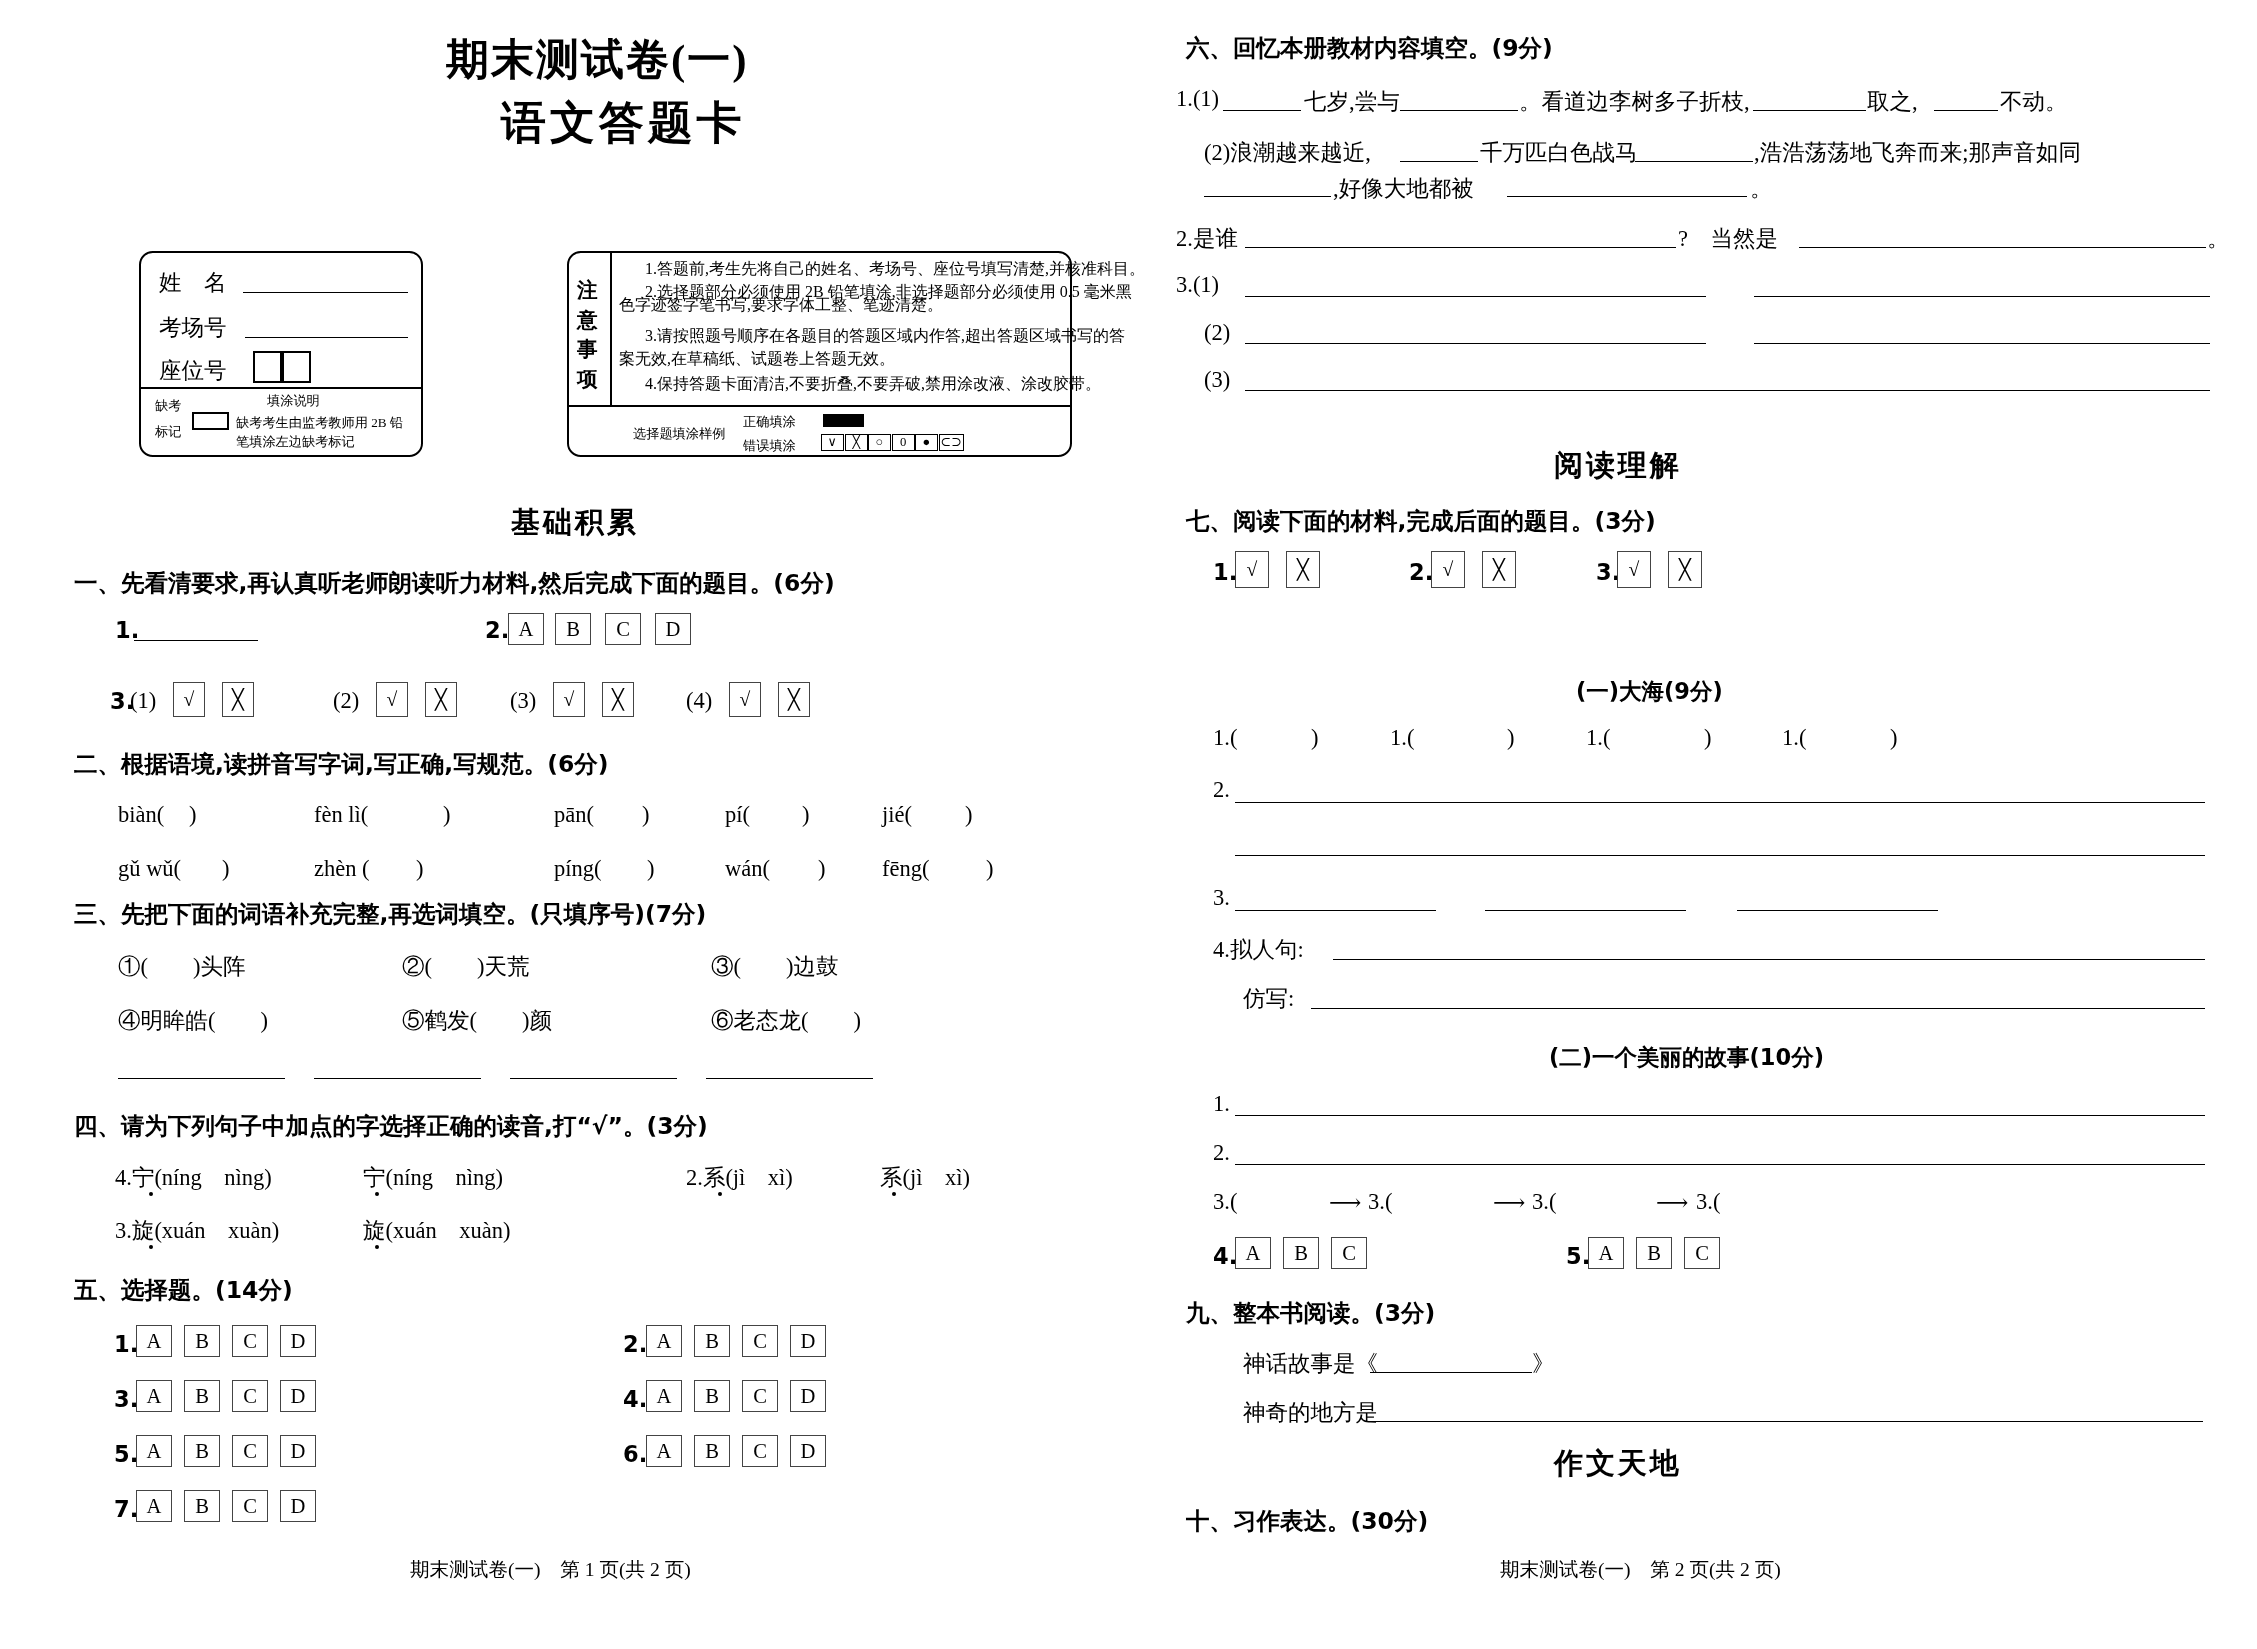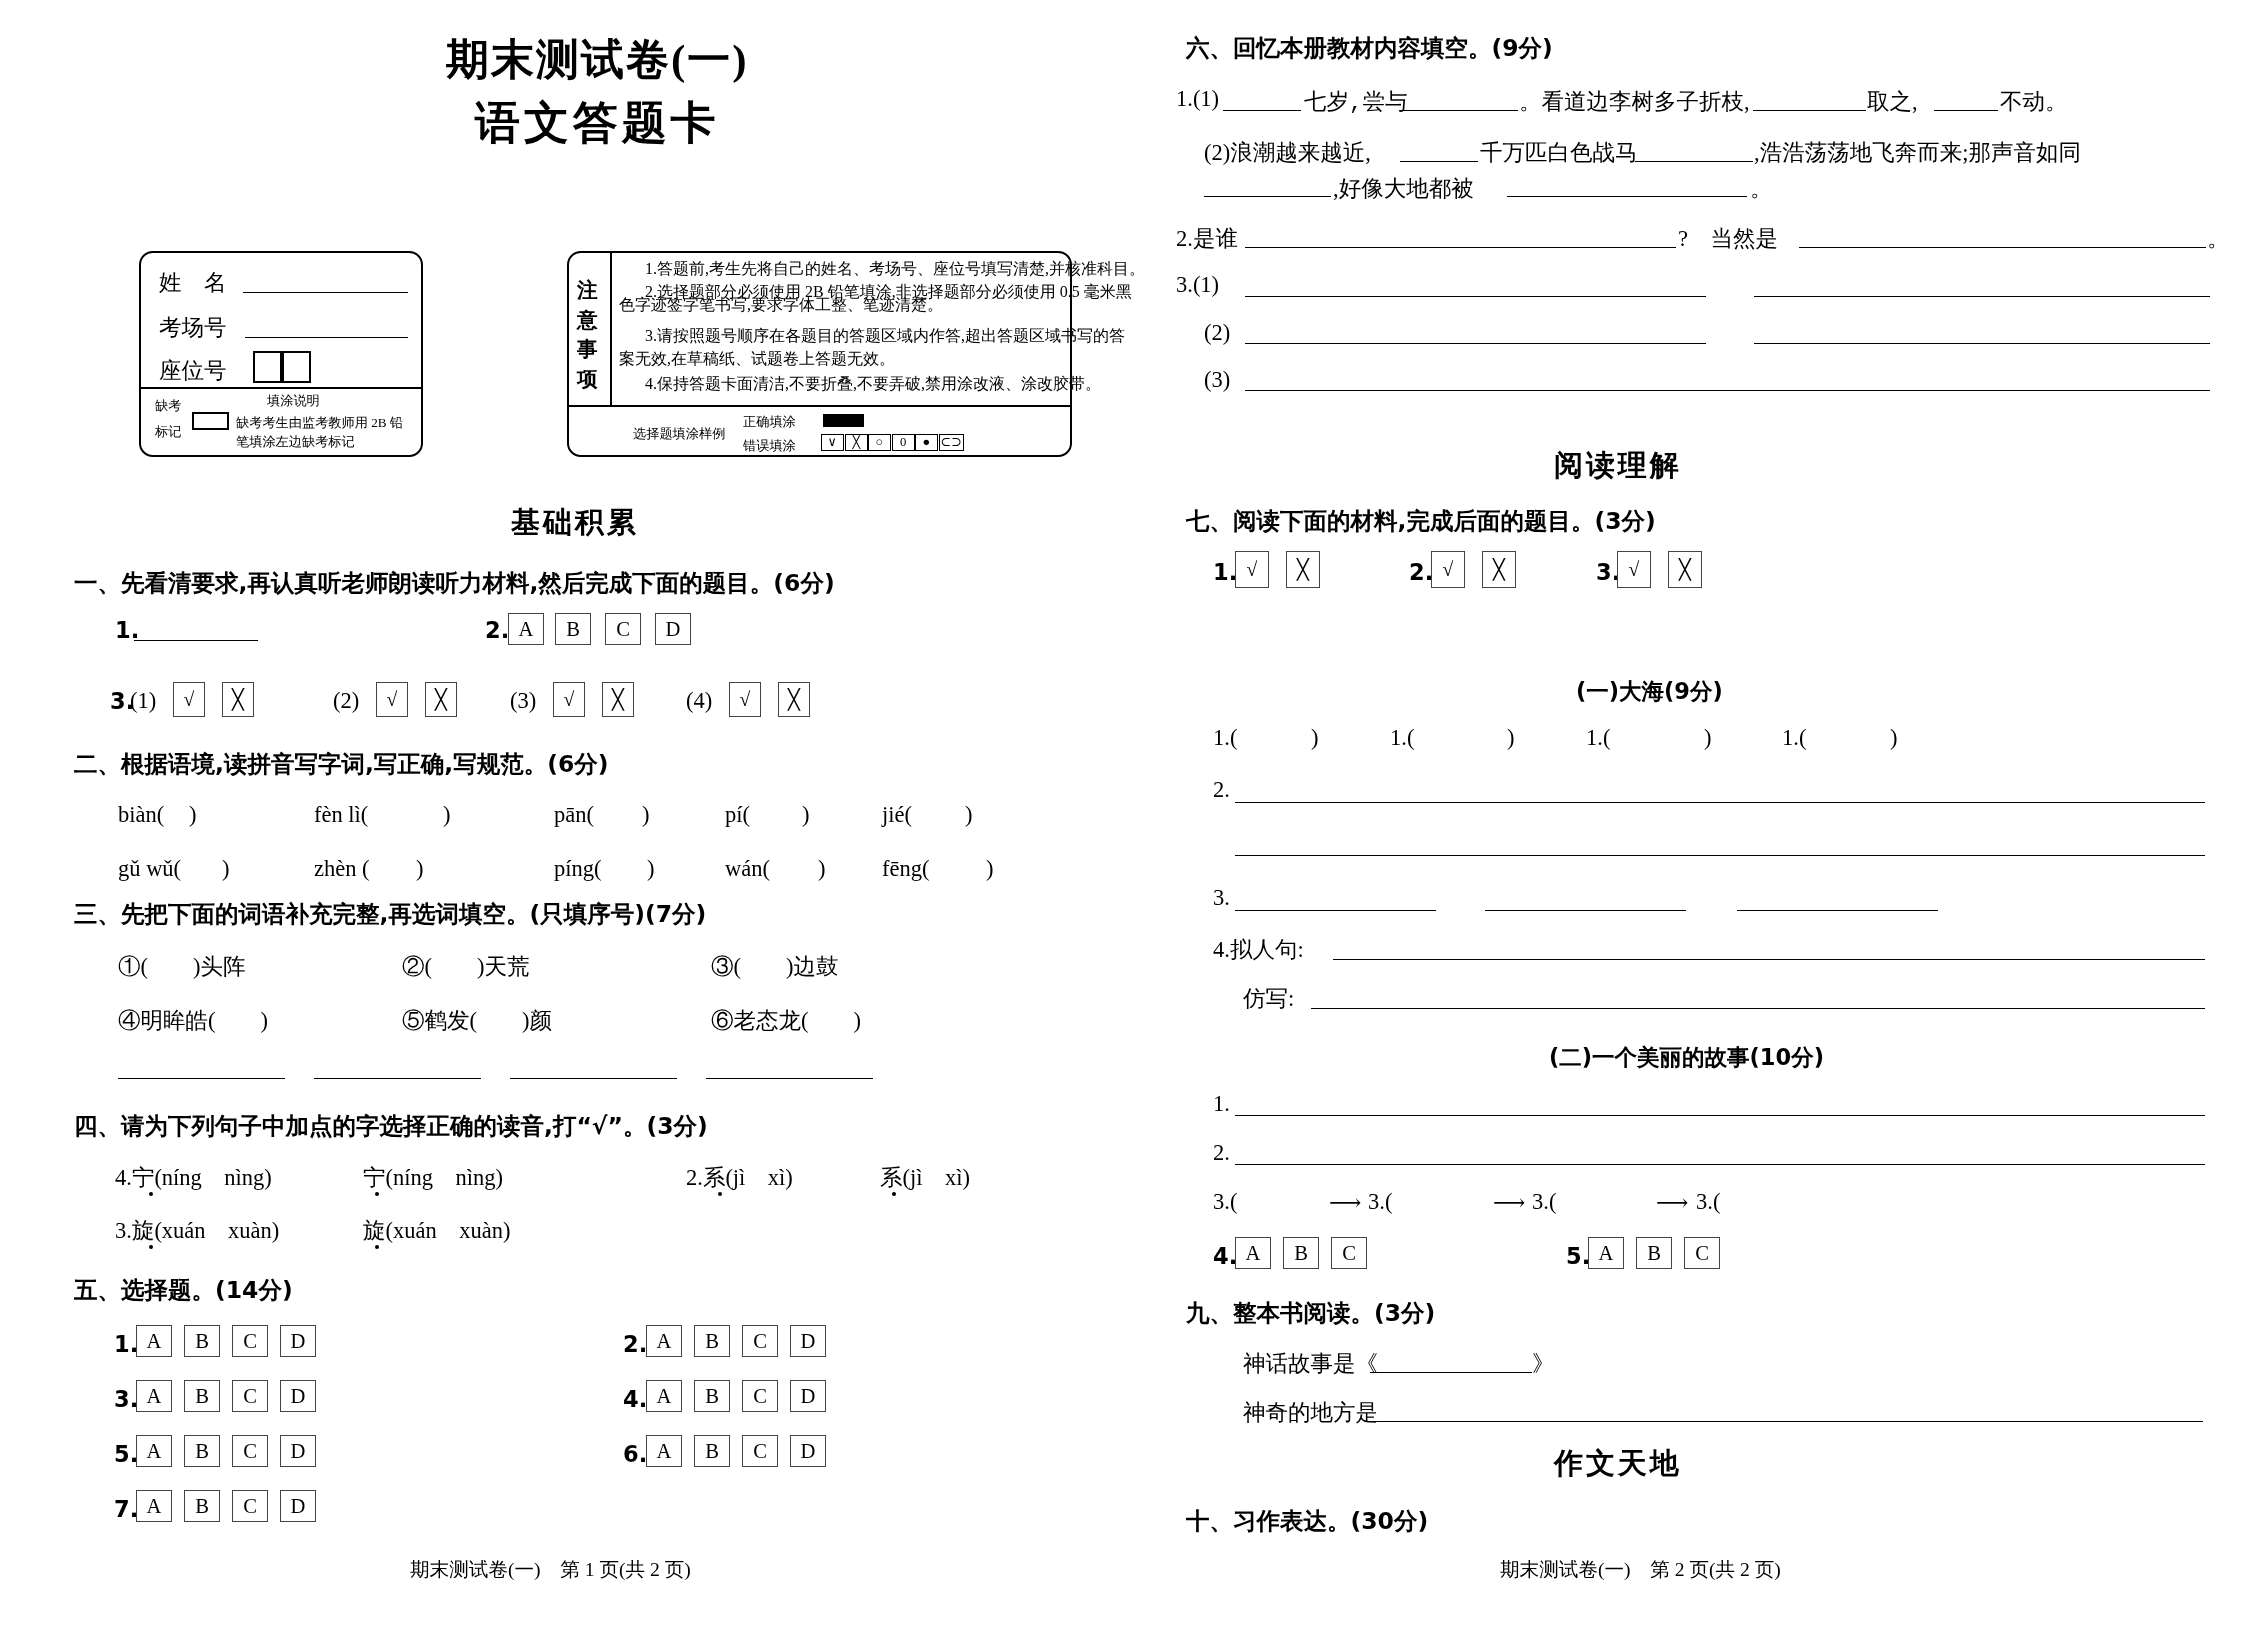--- a/index.html
+++ b/index.html
@@ -54,21 +54,21 @@
   .footer{position:absolute;font-size:19.6px;}
 </style>
 </head>
 <body>
 
 <div class="page">
 
   <div class="col colL">
 
     <div class="t title1 song" style="left:446px;top:31px;">期末测试卷(一)</div>
-    <div class="t title2 hei" style="left:475px;top:93px;">语文答题卡</div>
+    <div class="t title2 hei" style="left:501px;top:93px;">语文答题卡</div>
 
     <div class="rbox" style="left:139px;top:251px;width:284px;height:206px;"></div>
     <div class="hr" style="left:139px;top:387px;width:284px;"></div>
 
     <div class="t body song" style="left:159px;top:267px;">姓　名</div>
     <div class="ulline" style="left:243px;top:292px;width:165px;"></div>
 
     <div class="t body song" style="left:159px;top:312px;">考场号</div>
     <div class="ulline" style="left:245px;top:337px;width:163px;"></div>
 
@@ -242,21 +242,21 @@
 
     <div class="footer song" style="left:410px;top:1556px;text-align:right;">期末测试卷(一)　第 1 页(共 2 页)</div>
   </div>
 
   <div class="col colR">
 
     <div class="t qhead hei" style="left:49px;top:32px;">六、回忆本册教材内容填空。(9分)</div>
 
     <div class="t body song" style="left:39px;top:86px;">1.(1)</div>
     <div class="ulline" style="left:86px;top:110px;width:78px;"></div>
-    <div class="t body song" style="left:167px;top:86px;font-family:Liberation Mono, monospace;">七岁,尝与</div>
+    <div class="t body song" style="left:167px;top:86px;">七岁,尝与</div>
     <div class="ulline" style="left:263px;top:110px;width:118px;"></div>
     <div class="t body song" style="left:382px;top:86px;">。看道边李树多子折枝,</div>
     <div class="ulline" style="left:616px;top:110px;width:113px;"></div>
     <div class="t body song" style="left:730px;top:86px;">取之,</div>
     <div class="ulline" style="left:797px;top:110px;width:64px;"></div>
     <div class="t body song" style="left:863px;top:86px;">不动。</div>
 
     <div class="t body song" style="left:67px;top:137px;">(2)浪潮越来越近,</div>
     <div class="ulline" style="left:263px;top:161px;width:78px;"></div>
     <div class="t body song" style="left:343px;top:137px;">千万匹白色战马</div>

